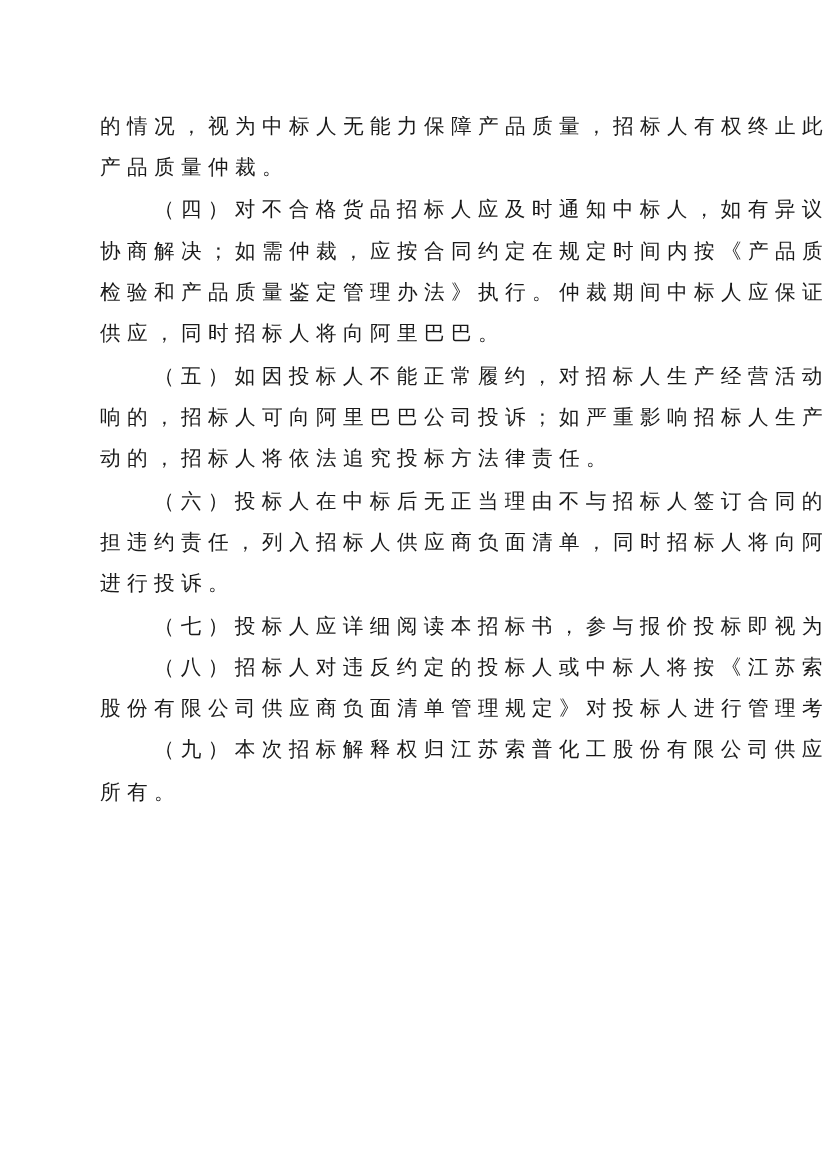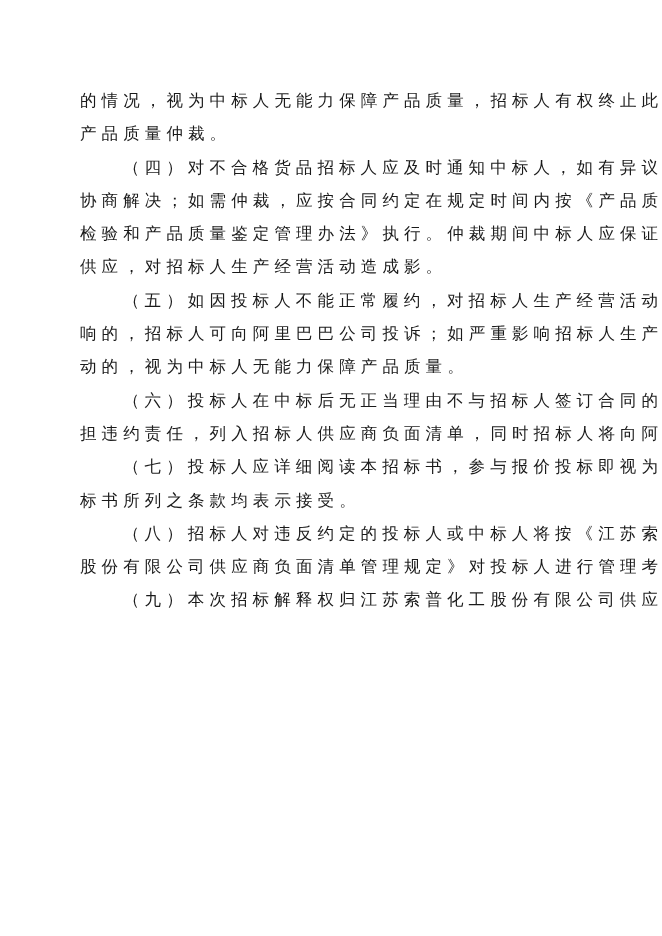--- a/index.html
+++ b/index.html
@@ -42,41 +42,42 @@
 
   <p class="para">
     <span class="line">的情况，视为中标人无能力保障产品质量，招标人有权终止此次招标</span>
     <span class="line">产品质量仲裁。</span>
   </p>
 
   <p class="para">
     <span class="line" style="padding-left:43px">（四）对不合格货品招标人应及时通知中标人，如有异议双方可</span>
     <span class="line">协商解决；如需仲裁，应按合同约定在规定时间内按《产品质量仲裁</span>
     <span class="line">检验和产品质量鉴定管理办法》执行。仲裁期间中标人应保证招标人</span>
-    <span class="line">供应，对招标人生产经营活动造成影。</span>
+    <span class="line">供应，同时招标人将向阿里巴巴。</span>
   </p>
 
   <p class="para">
     <span class="line" style="padding-left:43px">（五）如因投标人不能正常履约，对招标人生产经营活动造成影</span>
     <span class="line">响的，招标人可向阿里巴巴公司投诉；如严重影响招标人生产经营活</span>
-    <span class="line">动的，视为中标人无能力保障产品质量。</span>
+    <span class="line">动的，招标人将依法追究投标方法律责任。</span>
   </p>
 
   <p class="para">
     <span class="line" style="padding-left:43px">（六）投标人在中标后无正当理由不与招标人签订合同的，将承</span>
     <span class="line">担违约责任，列入招标人供应商负面清单，同时招标人将向阿里巴巴</span>
+    <span class="line">进行投诉。</span>
   </p>
 
   <p class="para">
     <span class="line" style="padding-left:43px">（七）投标人应详细阅读本招标书，参与报价投标即视为对本招</span>
-    <span class="line">标书所列之条款均表示接受。</span>
   </p>
 
   <p class="para">
     <span class="line" style="padding-left:43px">（八）招标人对违反约定的投标人或中标人将按《江苏索普化工</span>
     <span class="line">股份有限公司供应商负面清单管理规定》对投标人进行管理考核（详</span>
   </p>
 
   <p class="para">
     <span class="line" style="padding-left:43px">（九）本次招标解释权归江苏索普化工股份有限公司供应保障部</span>
+    <span class="line">所有。</span>
   </p>
 
 </div>
 
 </body></html>

